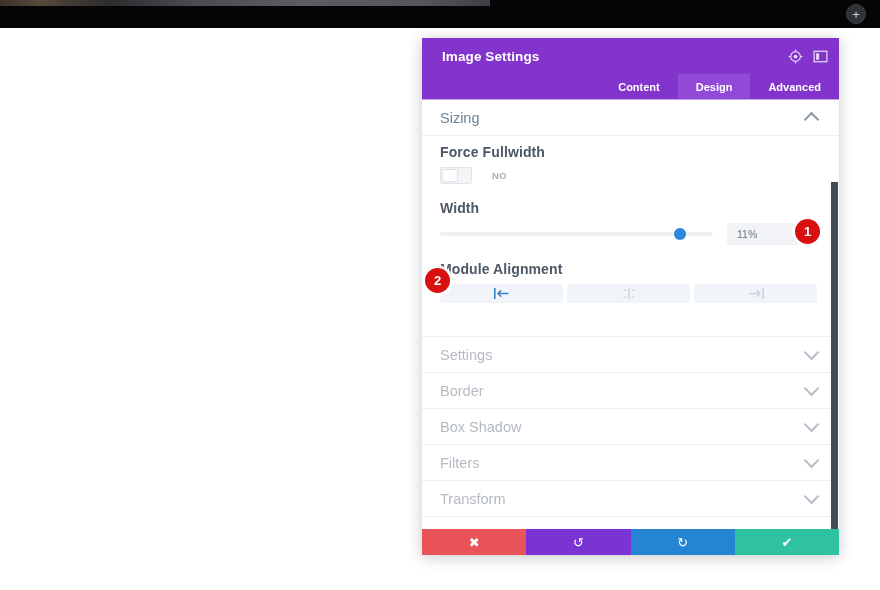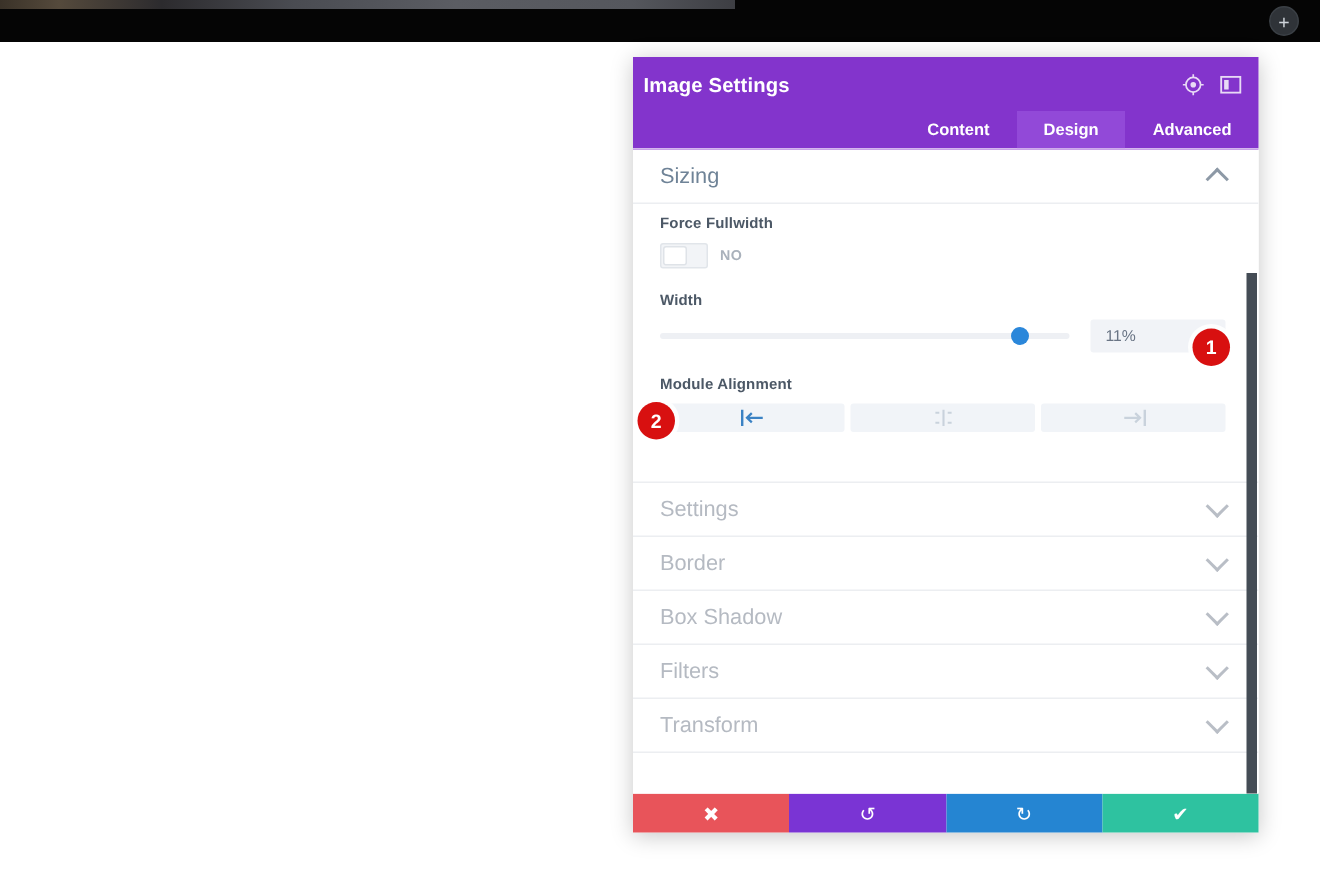--- a/index.html
+++ b/index.html
@@ -48,21 +48,21 @@
     box-shadow: 0 2px 14px rgba(0,0,0,.22);
     display: flex;
     flex-direction: column;
   }
 
   #panel-header {
     height: 36px;
     background: #8334cc;
     display: flex;
     align-items: center;
-    padding: 0 7px;
+    padding: 0 20px;
     position: relative;
   }
   #panel-title {
     color: #ffffff;
     font-size: 13.5px;
     font-weight: bold;
     letter-spacing: .1px;
   }
   .header-icon {
     position: absolute;
@@ -141,21 +141,21 @@
     border-color: #8d99a6;
   }
 
   
   #sizing-body {
     padding: 8px 22px 14px 18px;
     background: #ffffff;
     border-bottom: 1px solid #eceef1;
   }
   .field-label {
-    font-size: 10px;
+    font-size: 14px;
     font-weight: bold;
     color: #4c5866;
     margin-bottom: 7px;
     letter-spacing: .1px;
   }
   .field-block { margin-bottom: 16px; }
   .field-block:last-child { margin-bottom: 19px; }
 
   
   .toggle-wrap { display: flex; align-items: center; }
@@ -171,21 +171,21 @@
     left: 1px; top: 1px;
     width: 16px; height: 13px;
     background: #ffffff;
     border: 1px solid #dfe3e8;
     border-radius: 2px;
   }
   .toggle-text {
     font-size: 9.5px;
     font-weight: bold;
     color: #a9b1bb;
-    margin-left: 8px;
+    margin-left: 20px;
     letter-spacing: .3px;
   }
 
   
   .slider-row {
     display: flex;
     align-items: center;
     gap: 14px;
     position: relative;
   }

